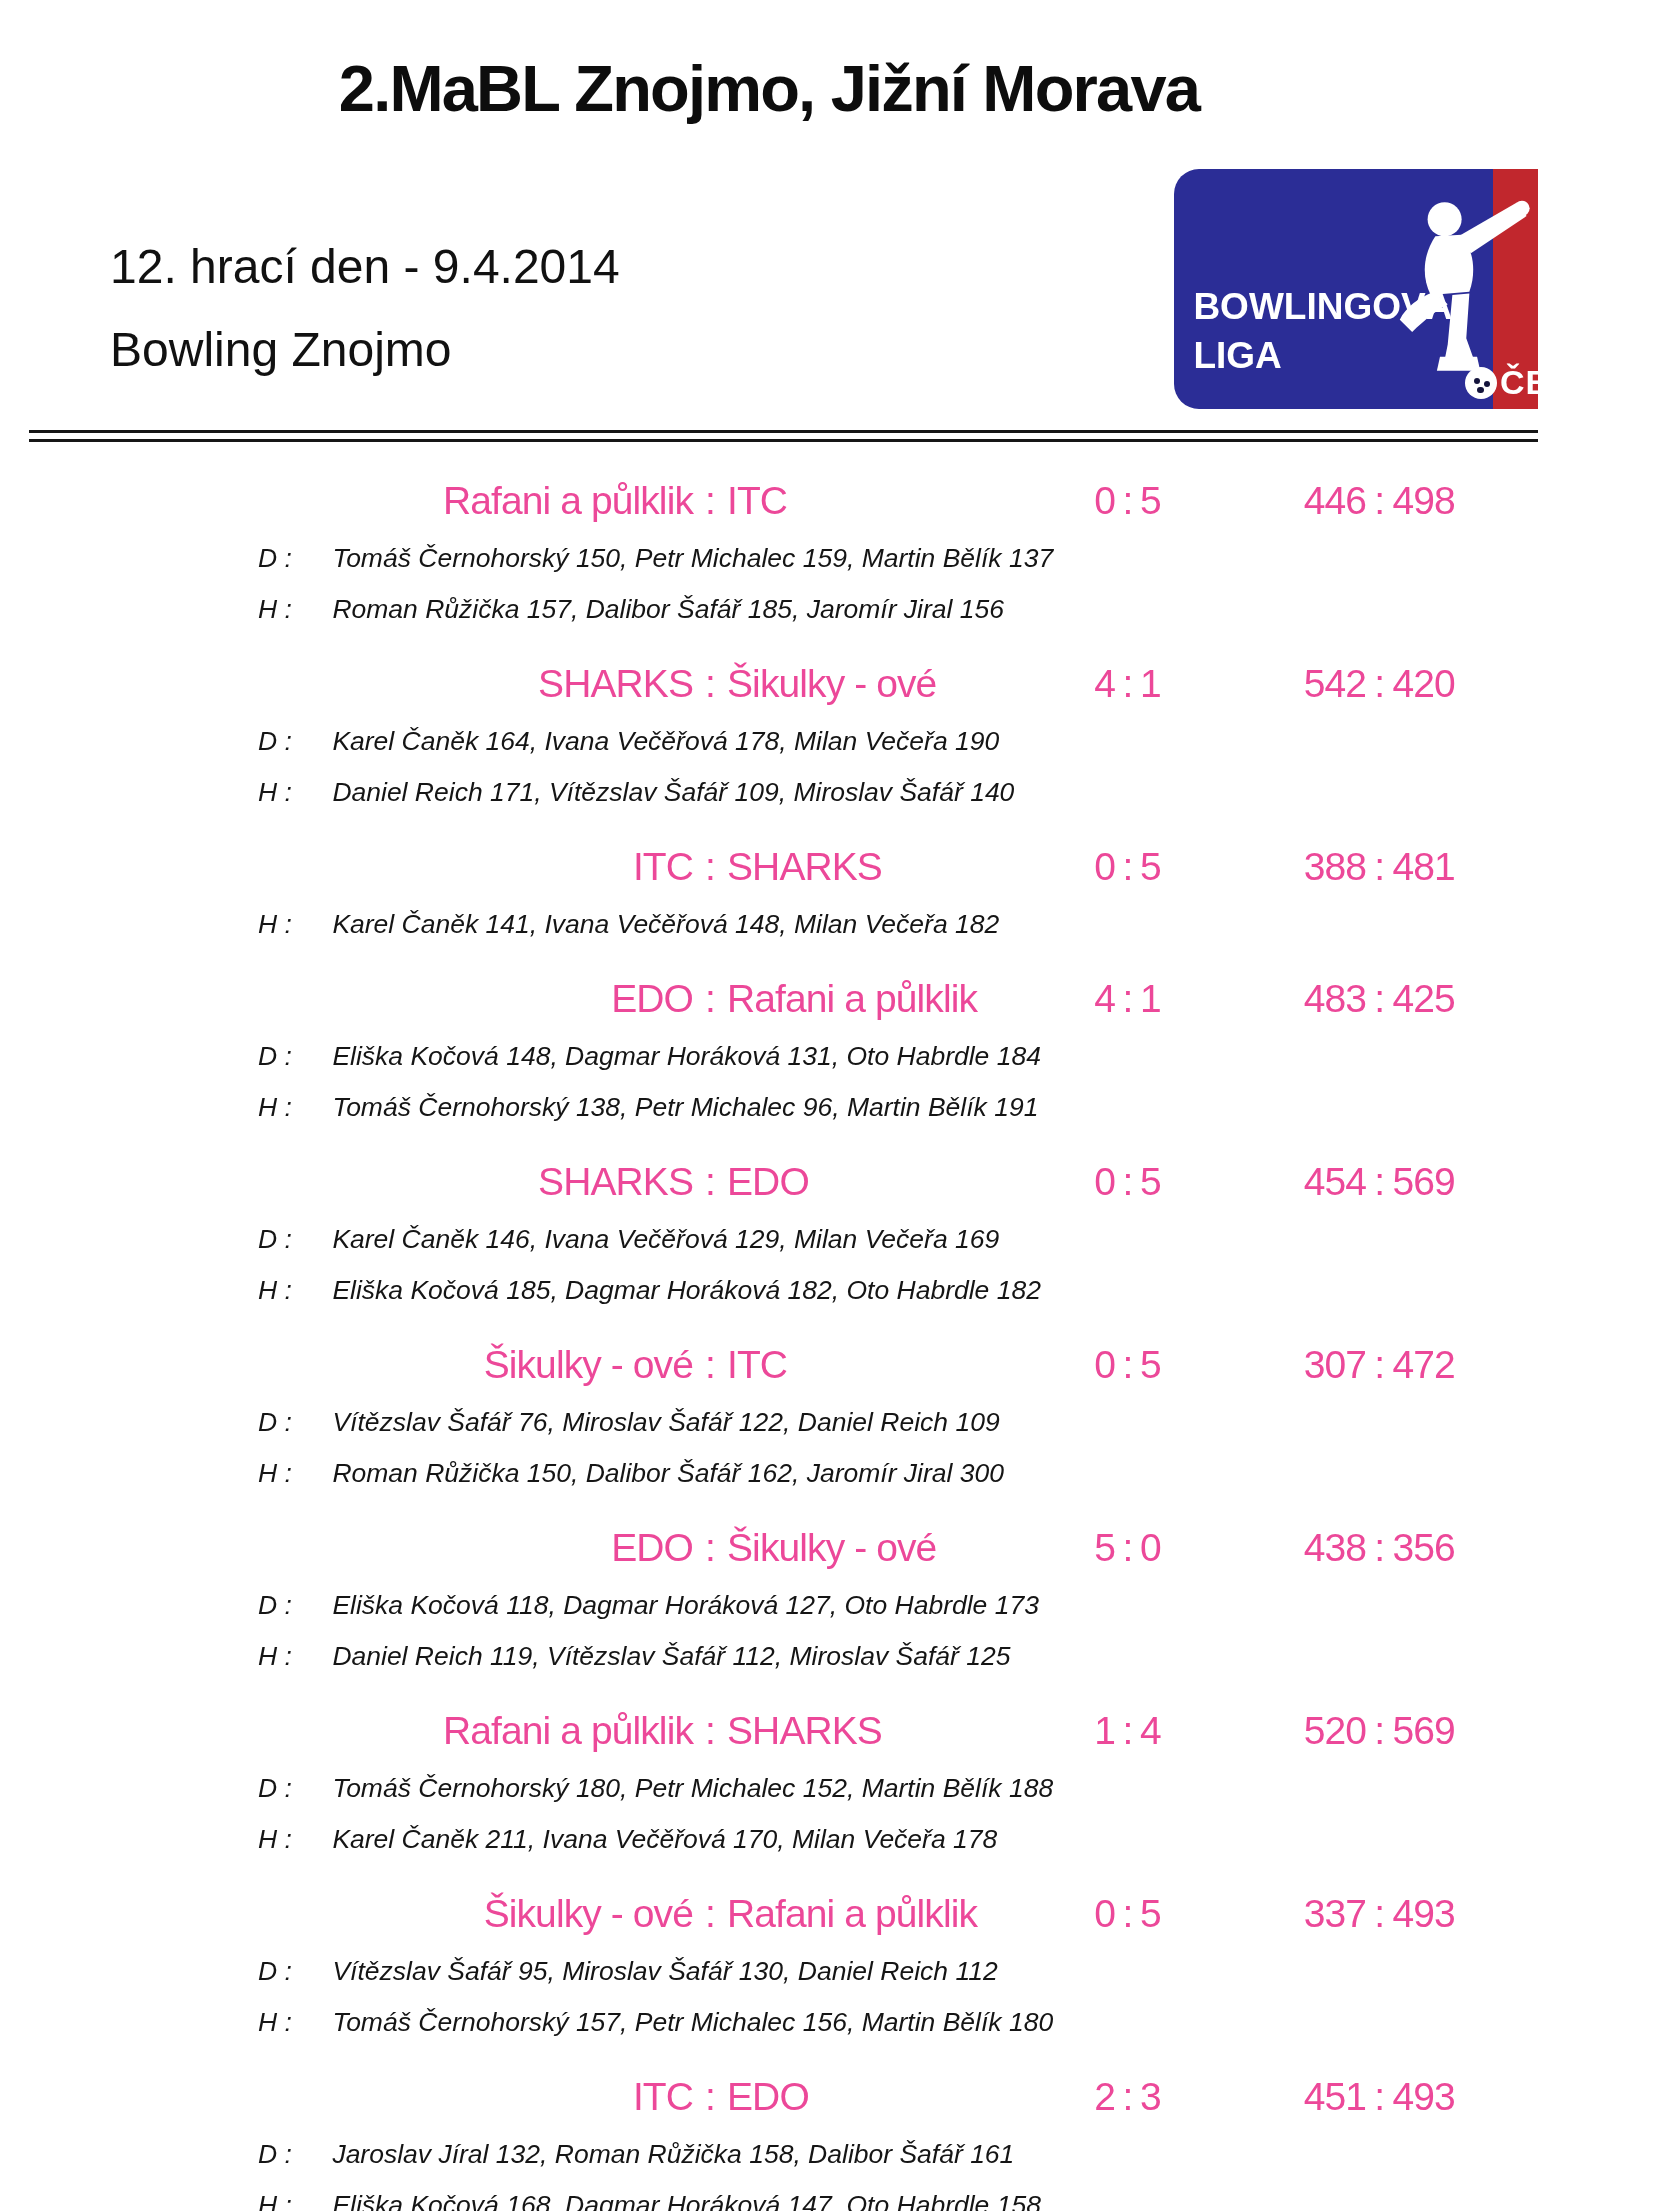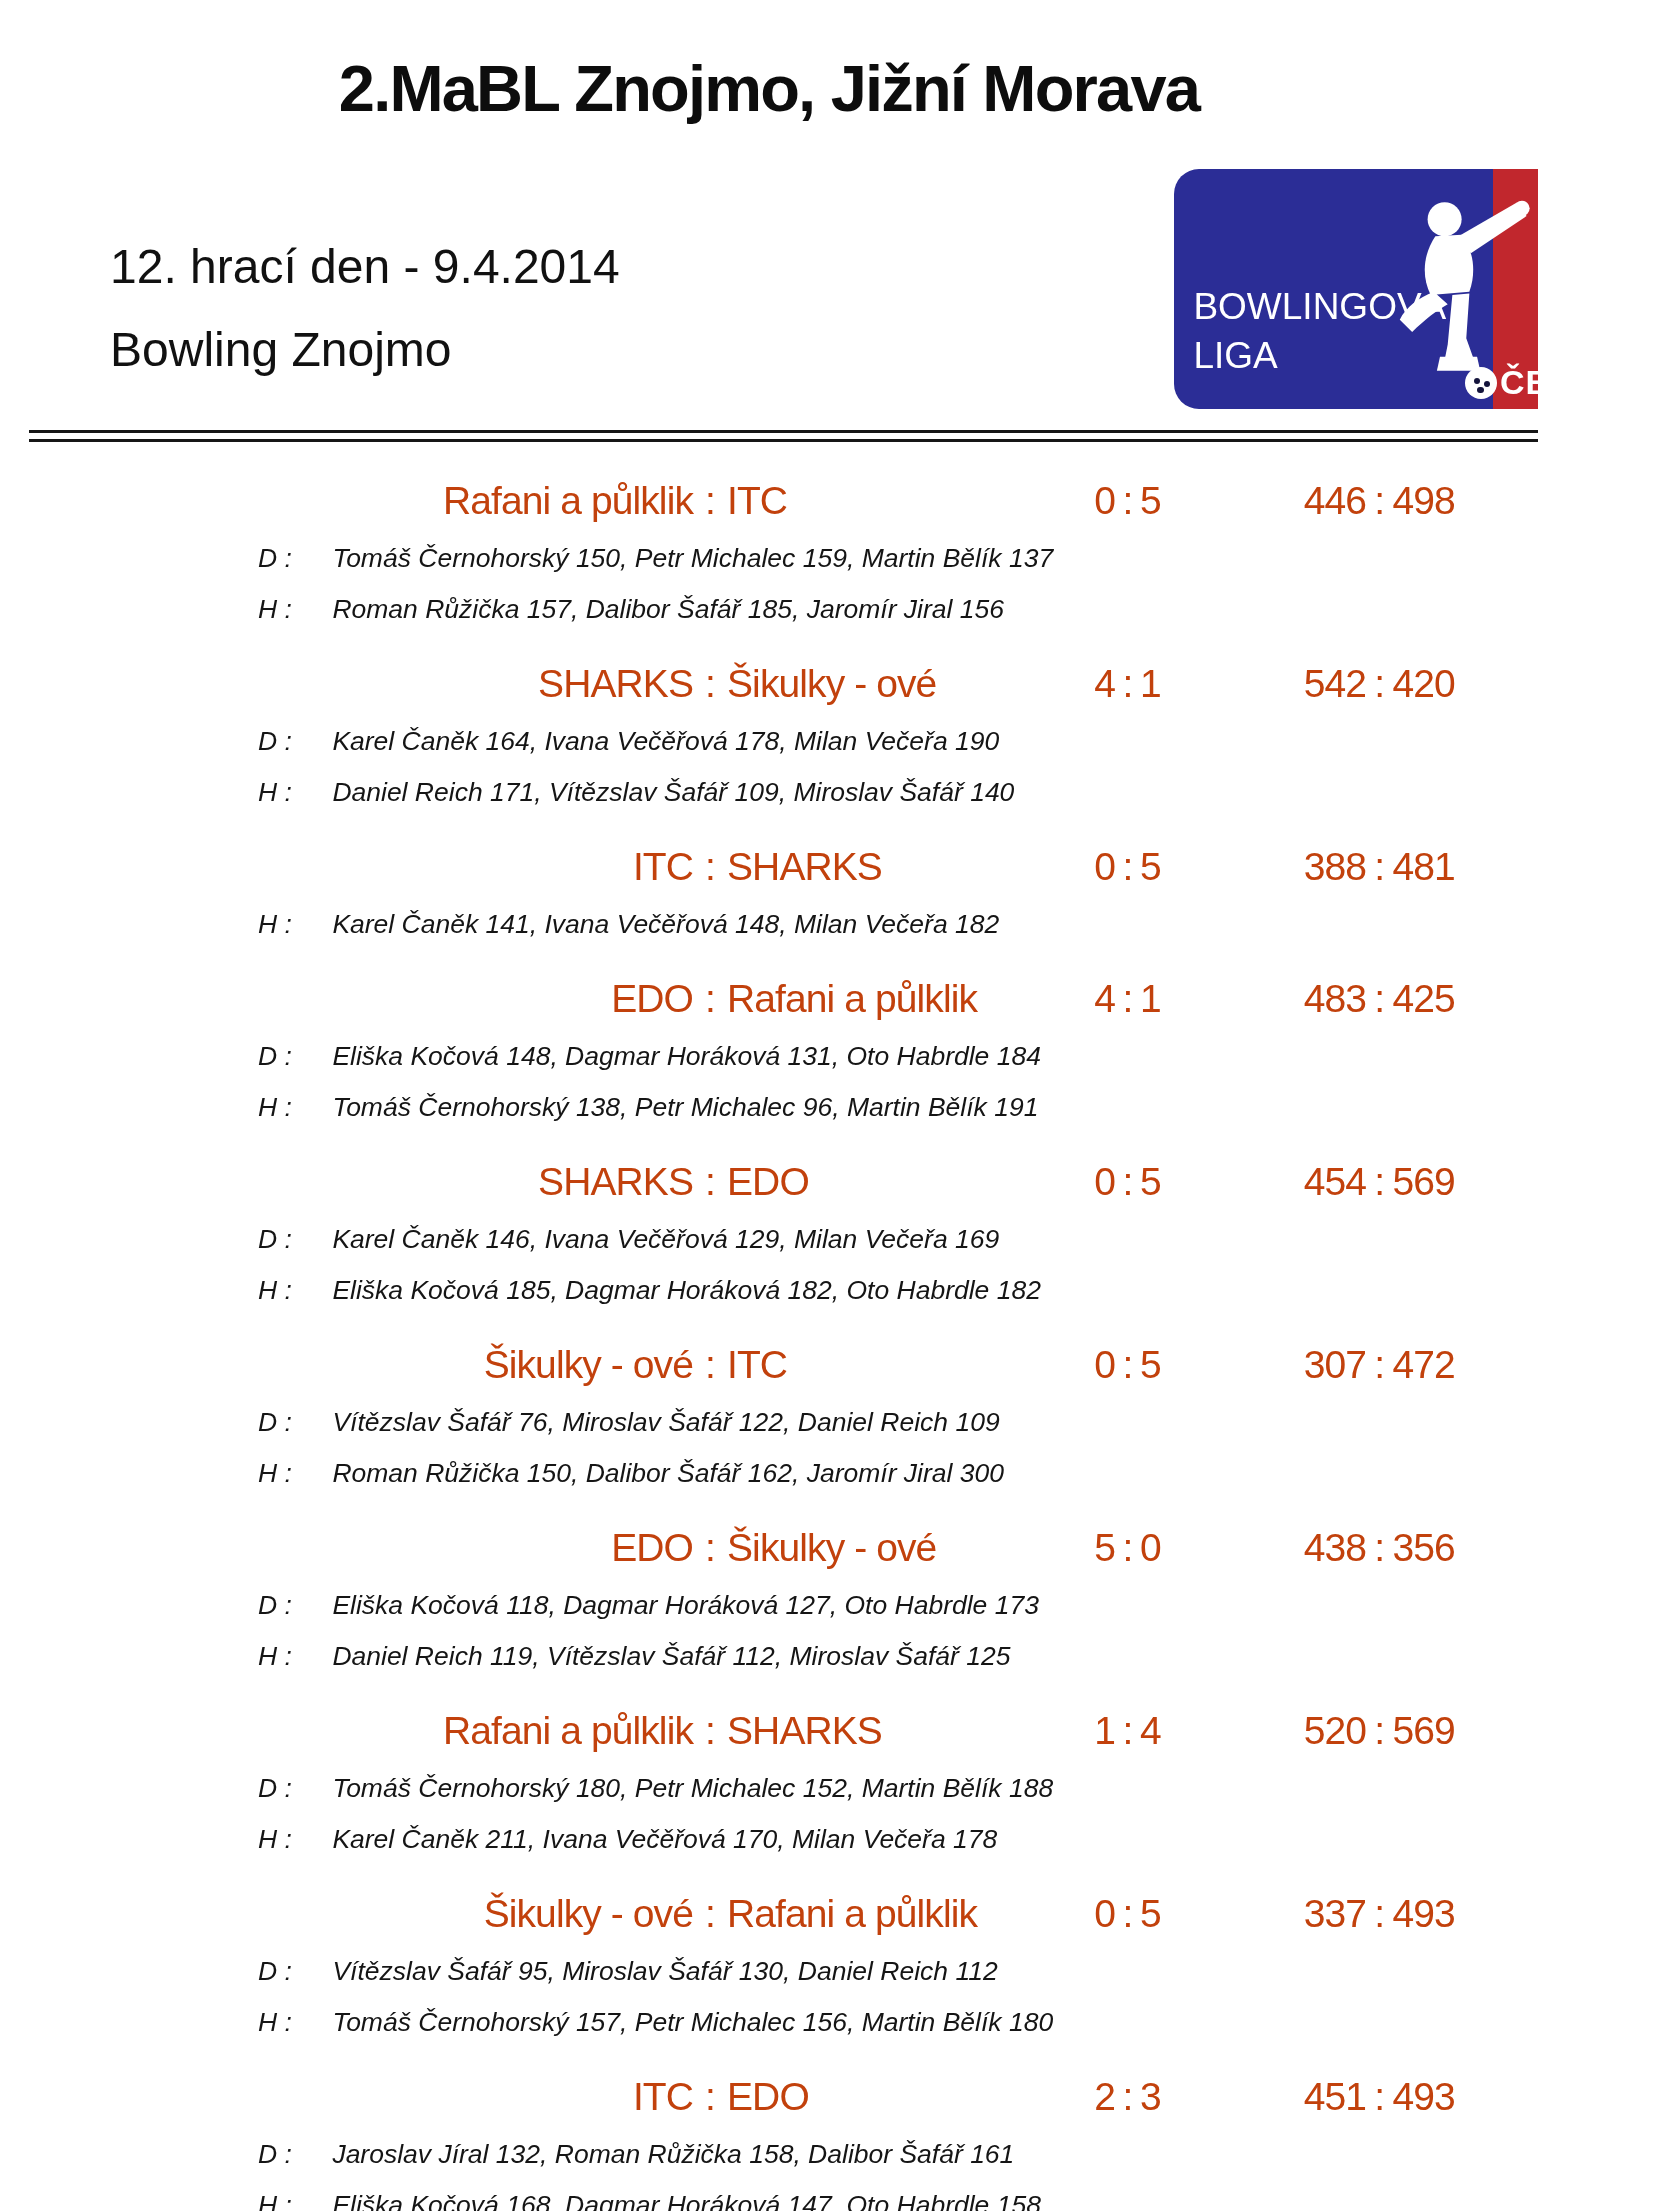--- a/index.html
+++ b/index.html
@@ -22,21 +22,21 @@
 
   
   .logo {
     position:absolute; left:1174px; top:169px; width:406px; height:240px;
     border-radius:25px; overflow:hidden;
   }
   .logo-blue { position:absolute; left:0; top:0; width:319px; height:100%; }
   .logo-red  { position:absolute; left:319px; top:0; width:86px; height:100%; }
   .logo-wordmark {
     position:absolute; left:19.4px; top:113px; color:#fff;
-    font-weight:400; font-size:37px; line-height:49px; letter-spacing:0px;
+    font-weight:700; font-size:37px; line-height:49px; letter-spacing:0px;
     z-index:3;
   }
   .bowler {
     position:absolute; left:216px; top:26.5px; width:168px; height:201px; z-index:2;
   }
   .bowling-ball {
     position:absolute; left:291px; top:198px; width:32px; height:32px;
     border-radius:50%; background:#ffffff; z-index:4;
   }
   .ball-dot {
@@ -57,21 +57,21 @@
     border-top:3.5px solid #161616; border-bottom:3.5px solid #161616;
   }
 
   
   .matches { position:absolute; left:0; top:475px; width:1659px; }
   .match { margin-bottom:30px; }
   .match-title {
     display:grid;
     grid-template-columns:693px 34px 306px 82px 25px 87px 139px 26.5px 152px;
     align-items:baseline;
-    font-size:39px; line-height:51px; letter-spacing:-0.9px; color:#c2410c;
+    font-size:39px; line-height:51px; letter-spacing:-0.9px; color:#ec4899;
     margin-bottom:10.6px;
   }
   .ta { text-align:right; }
   .tc { text-align:center; }
   .tb { text-align:left; }
   .players-row {
     padding-left:258px; font-style:italic; font-size:26.5px;
     line-height:37px; color:#151515; letter-spacing:0px;margin-top:14px;
   }
   .players-row.d-row { margin-bottom:3.5px; }

